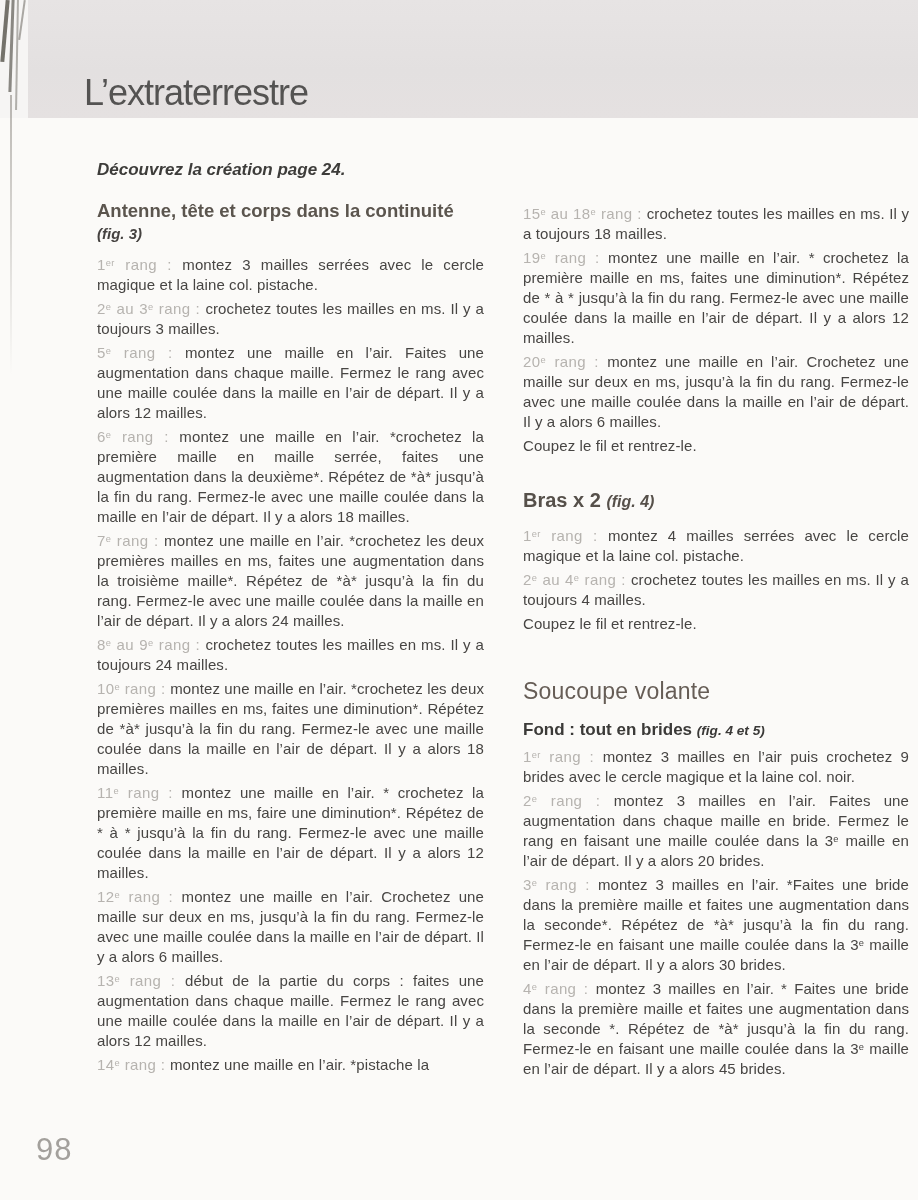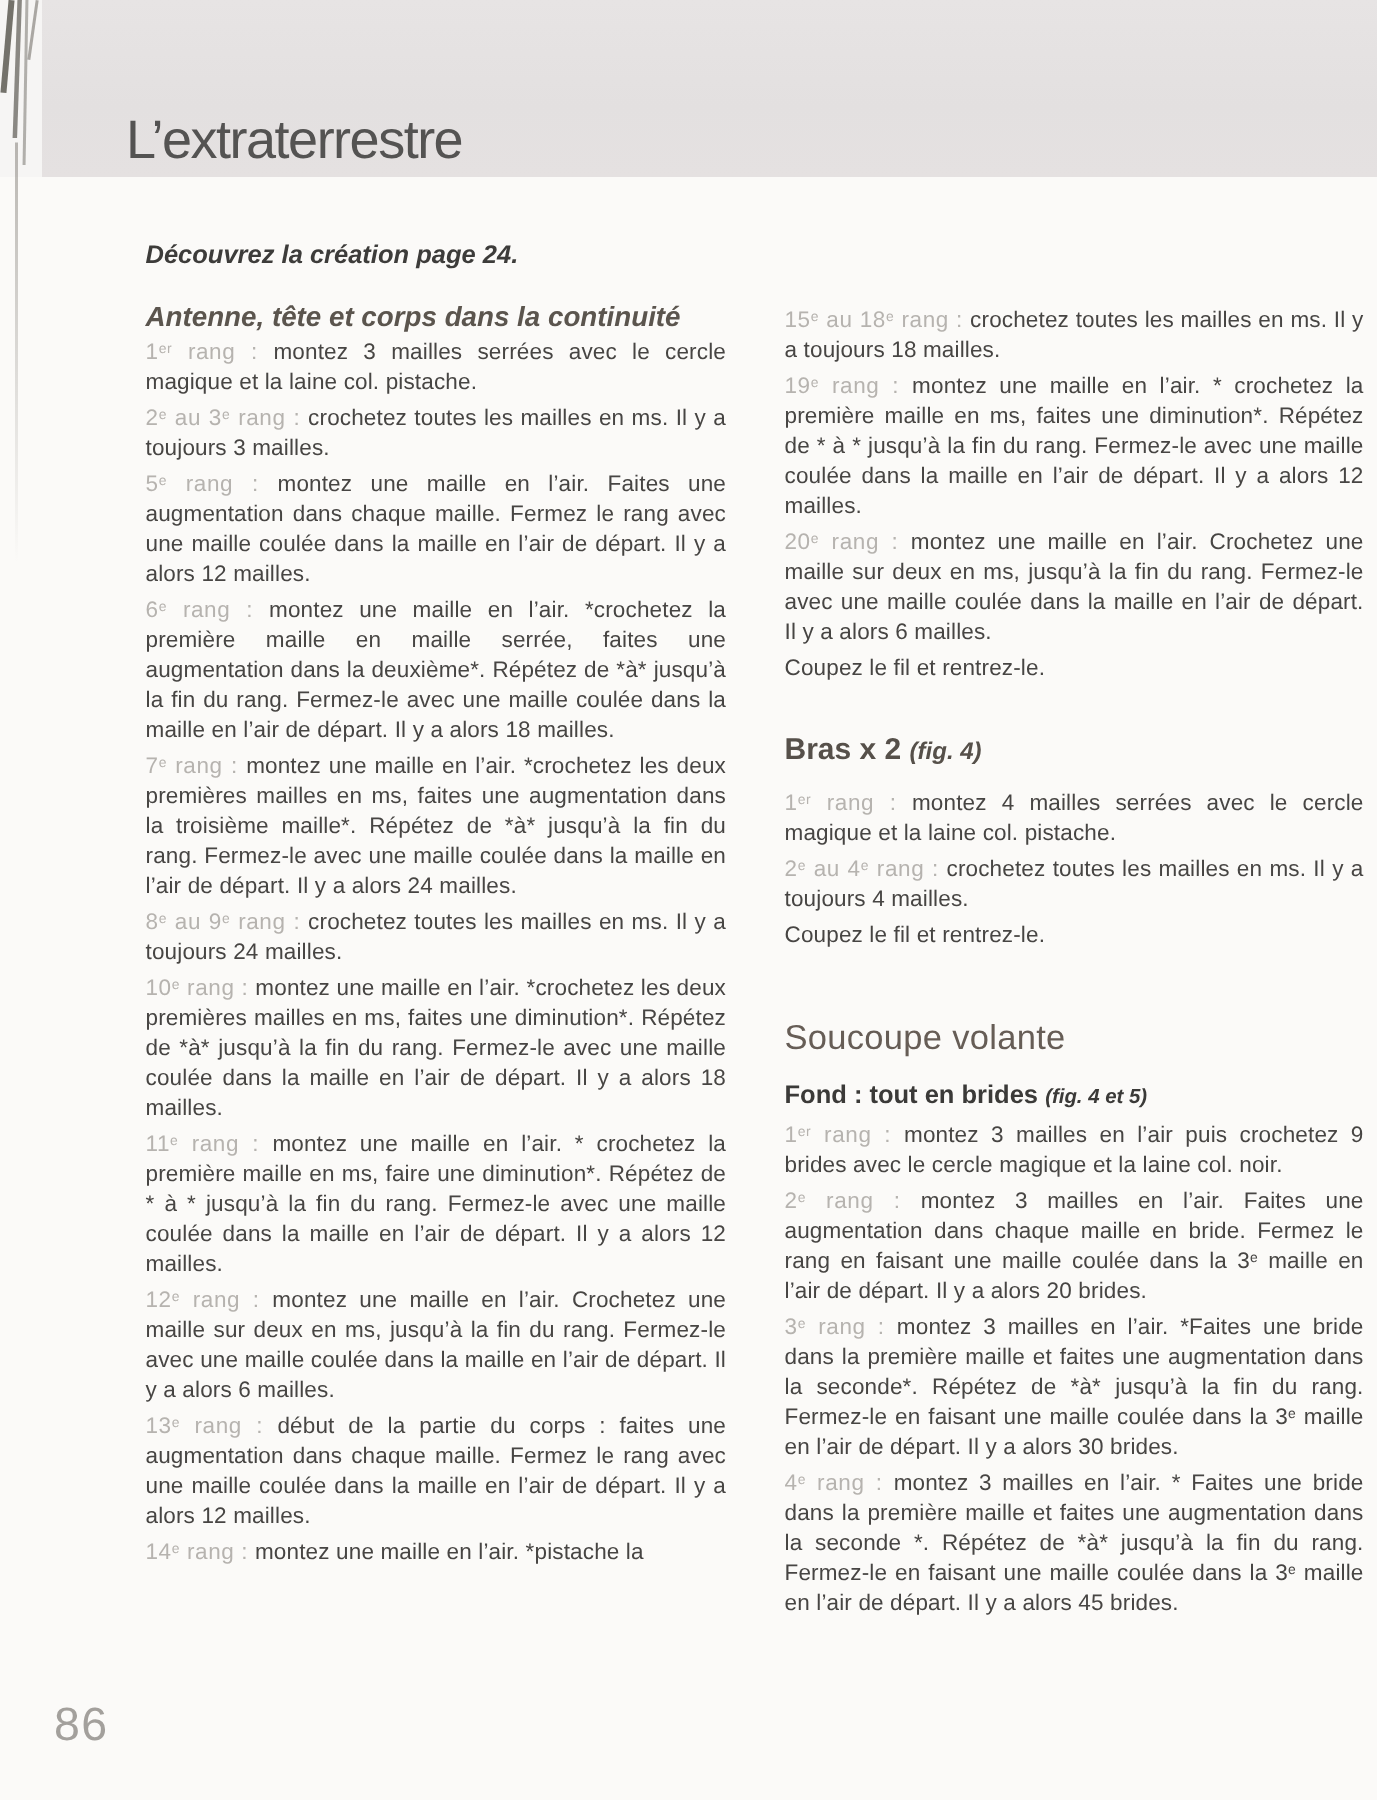--- a/index.html
+++ b/index.html
@@ -37,21 +37,21 @@
   .col-left{left:97px;top:200px;}
   .col-right{left:523px;top:204px;width:386px;}
 
   .blk{margin:0 0 4px;text-align:justify;}
   .para,.plain,.cont{font-size:15px;line-height:20px;color:#474543;letter-spacing:.1px;}
   .rang-label{color:#b6b3af;letter-spacing:.4px;}
   sup{font-size:62%;vertical-align:baseline;position:relative;top:-.45em;line-height:0;}
 
   .heading{
     font-size:18.5px;font-weight:bold;color:#5b554e;
-    margin:0 0 3px;text-align:left;white-space:nowrap;letter-spacing:0;font-style:italic;
+    margin:0 0 3px;text-align:left;white-space:nowrap;letter-spacing:0;
   }
   .fig{font-size:15px;font-weight:bold;font-style:italic;color:#454240;margin:0 0 13px;text-align:left;}
   .heading2{
     font-size:20px;font-weight:bold;color:#56504a;
     margin:33px 0 14px;text-align:left;
   }
   .heading1{
     font-size:23px;font-weight:normal;color:#665d56;
     margin:44px 0 15px;text-align:left;letter-spacing:.2px;
   }
@@ -75,20 +75,21 @@
   <div class="binding-mark bm3"></div>
   <div class="binding-mark bm4"></div>
 </div>
 <div class="spine-shadow"></div>
 
 <div class="page-title">L’extraterrestre</div>
 <div class="intro">Découvrez la création page 24.</div>
 
 <div class="col col-left">
     <h2 class="blk heading"><span class="body-text">Antenne, tête et corps dans la continuité</span></h2>
+    <p class="blk fig"><span class="body-text">(fig. 3)</span></p>
     <p class="blk para"><span class="rang-label">1<sup>er</sup> rang : </span><span class="body-text">montez 3 mailles serrées avec le cercle magique et la laine col. pistache.</span></p>
     <p class="blk para"><span class="rang-label">2<sup>e</sup> au 3<sup>e</sup> rang : </span><span class="body-text">crochetez toutes les mailles en ms. Il y a toujours 3 mailles.</span></p>
     <p class="blk para"><span class="rang-label">5<sup>e</sup> rang : </span><span class="body-text">montez une maille en l’air. Faites une augmentation dans chaque maille. Fermez le rang avec une maille coulée dans la maille en l’air de départ. Il y a alors 12 mailles.</span></p>
     <p class="blk para"><span class="rang-label">6<sup>e</sup> rang : </span><span class="body-text">montez une maille en l’air. *crochetez la première maille en maille serrée, faites une augmentation dans la deuxième*. Répétez de *à* jusqu’à la fin du rang. Fermez-le avec une maille coulée dans la maille en l’air de départ. Il y a alors 18 mailles.</span></p>
     <p class="blk para"><span class="rang-label">7<sup>e</sup> rang : </span><span class="body-text">montez une maille en l’air. *crochetez les deux premières mailles en ms, faites une augmentation dans la troisième maille*. Répétez de *à* jusqu’à la fin du rang. Fermez-le avec une maille coulée dans la maille en l’air de départ. Il y a alors 24 mailles.</span></p>
     <p class="blk para"><span class="rang-label">8<sup>e</sup> au 9<sup>e</sup> rang : </span><span class="body-text">crochetez toutes les mailles en ms. Il y a toujours 24 mailles.</span></p>
     <p class="blk para"><span class="rang-label">10<sup>e</sup> rang : </span><span class="body-text">montez une maille en l’air. *crochetez les deux premières mailles en ms, faites une diminution*. Répétez de *à* jusqu’à la fin du rang. Fermez-le avec une maille coulée dans la maille en l’air de départ. Il y a alors 18 mailles.</span></p>
     <p class="blk para"><span class="rang-label">11<sup>e</sup> rang : </span><span class="body-text">montez une maille en l’air. * crochetez la première maille en ms, faire une diminution*. Répétez de * à * jusqu’à la fin du rang. Fermez-le avec une maille coulée dans la maille en l’air de départ. Il y a alors 12 mailles.</span></p>
     <p class="blk para"><span class="rang-label">12<sup>e</sup> rang : </span><span class="body-text">montez une maille en l’air. Crochetez une maille sur deux en ms, jusqu’à la fin du rang. Fermez-le avec une maille coulée dans la maille en l’air de départ. Il y a alors 6 mailles.</span></p>
     <p class="blk para"><span class="rang-label">13<sup>e</sup> rang : </span><span class="body-text">début de la partie du corps : faites une augmentation dans chaque maille. Fermez le rang avec une maille coulée dans la maille en l’air de départ. Il y a alors 12 mailles.</span></p>
@@ -104,13 +105,13 @@
     <p class="blk para"><span class="rang-label">2<sup>e</sup> au 4<sup>e</sup> rang : </span><span class="body-text">crochetez toutes les mailles en ms. Il y a toujours 4 mailles.</span></p>
     <p class="blk plain"><span class="body-text">Coupez le fil et rentrez-le.</span></p>
     <h2 class="blk heading1"><span class="body-text">Soucoupe volante</span></h2>
     <h4 class="blk subheading"><span class="body-text">Fond : tout en brides </span><span class="fig-ref">(fig. 4 et 5)</span></h4>
     <p class="blk para"><span class="rang-label">1<sup>er</sup> rang : </span><span class="body-text">montez 3 mailles en l’air puis crochetez 9 brides avec le cercle magique et la laine col. noir.</span></p>
     <p class="blk para"><span class="rang-label">2<sup>e</sup> rang : </span><span class="body-text">montez 3 mailles en l’air. Faites une augmentation dans chaque maille en bride. Fermez le rang en faisant une maille coulée dans la 3<sup>e</sup> maille en l’air de départ. Il y a alors 20 brides.</span></p>
     <p class="blk para"><span class="rang-label">3<sup>e</sup> rang : </span><span class="body-text">montez 3 mailles en l’air. *Faites une bride dans la première maille et faites une augmentation dans la seconde*. Répétez de *à* jusqu’à la fin du rang. Fermez-le en faisant une maille coulée dans la 3<sup>e</sup> maille en l’air de départ. Il y a alors 30 brides.</span></p>
     <p class="blk para"><span class="rang-label">4<sup>e</sup> rang : </span><span class="body-text">montez 3 mailles en l’air. * Faites une bride dans la première maille et faites une augmentation dans la seconde *. Répétez de *à* jusqu’à la fin du rang. Fermez-le en faisant une maille coulée dans la 3<sup>e</sup> maille en l’air de départ. Il y a alors 45 brides.</span></p>
   </div>
 
-<div class="page-number">86</div>
+<div class="page-number">98</div>
 
 </body></html>

